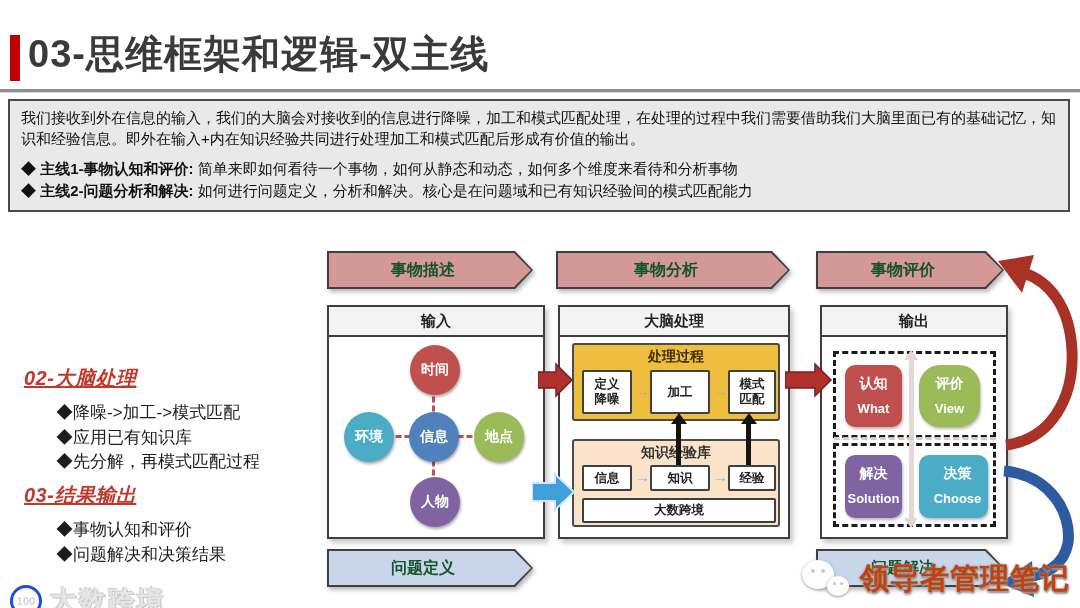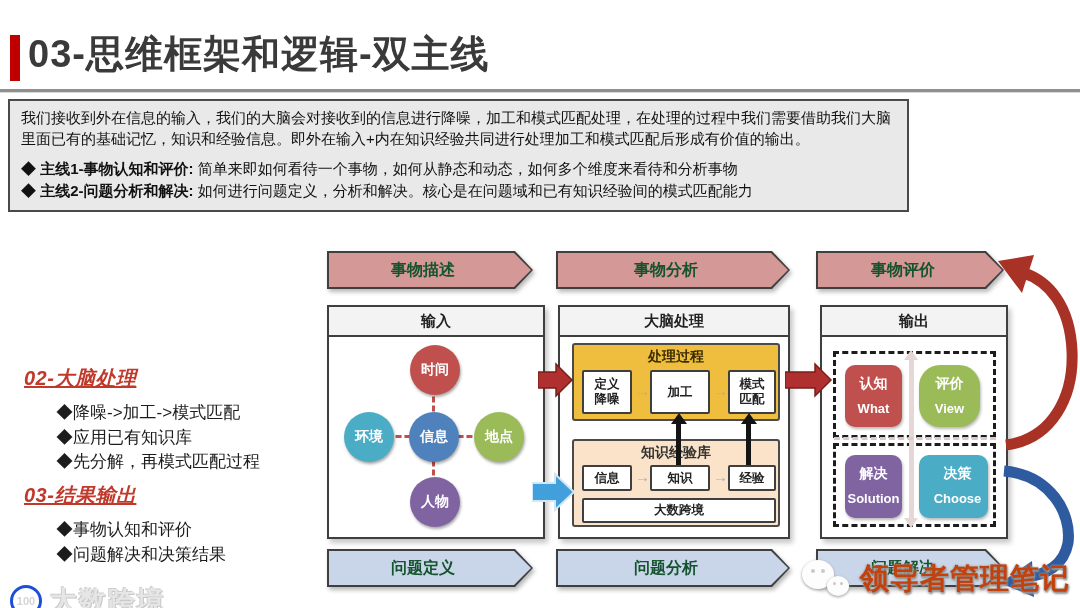--- a/index.html
+++ b/index.html
@@ -7,21 +7,21 @@
          font-family:"Liberation Sans",sans-serif;margin-top:19px;}
 
   
   .accent-bar{position:absolute;left:10px;top:16px;width:10px;height:46px;}
   .page-title{position:absolute;left:28px;top:10px;font-size:38px;font-weight:800;color:#3a3a3a;
               letter-spacing:1px;margin:0;}
   .title-rule{position:absolute;left:0;top:70px;width:1080px;height:3px;background:#8f8f8f;
               border-bottom:1px solid #d8d8d8;}
 
   
-  .intro-box{position:absolute;left:8px;top:80px;width:901px;height:113px;background:#e9e9e9;
+  .intro-box{position:absolute;left:8px;top:80px;width:1062px;height:113px;background:#e9e9e9;
              border:2px solid #4a4a4a;box-sizing:border-box;padding:7px 11px;overflow:hidden;}
   .intro-paragraph{margin:0 0 9px 0;font-size:15px;line-height:1.38;color:#111;}
   .intro-bullet{font-size:15px;line-height:1.42;color:#111;}
   .intro-bullet .b-label{font-weight:800;}
 
   
   .side-sec{position:absolute;left:24px;width:300px;}
   .side-heading{margin:0 0 9px 0;font-size:20px;font-weight:800;font-style:italic;
                 text-decoration:underline;letter-spacing:0.5px;}
   .side-item{font-size:17px;color:#1c1c1c;line-height:1.45;padding-left:32px;}
@@ -214,24 +214,20 @@
     <path d="M 18 198 C 64 192 86 150 84 104 C 82 58 60 34 36 26" fill="none" stroke-width="11" stroke="#A93226"></path>
     <polygon points="10,14 46,8 34,46" fill="#A93226"></polygon>
     <path d="M 16 224 C 62 228 84 266 80 296 C 76 318 58 328 38 330" fill="none" stroke-width="11" stroke="#2E5B9F"></path>
     <polygon points="12,336 44,314 46,350" fill="#2E5B9F"></polygon>
   </svg>
 
   <div class="banner" style="left:327px;top:530px;width:206px;">
     <div class="banner-outer"></div>
     <div class="banner-inner" style="background: rgb(201, 214, 234);">问题定义</div>
   </div>
-  <div class="banner" style="left:556px;top:530px;width:234px;">
-    <div class="banner-outer"></div>
-    <div class="banner-inner" style="background: rgb(201, 214, 234);">问题分析</div>
-  </div>
   <div class="banner" style="left:816px;top:530px;width:188px;">
     <div class="banner-outer"></div>
     <div class="banner-inner" style="background: rgb(201, 214, 234);">问题解决</div>
   </div>
 
   <div class="wm-left">
     <div class="wm-left-logo">100</div>
     <div class="wm-left-text">大数跨境</div>
   </div>
   <div class="wm-right">

